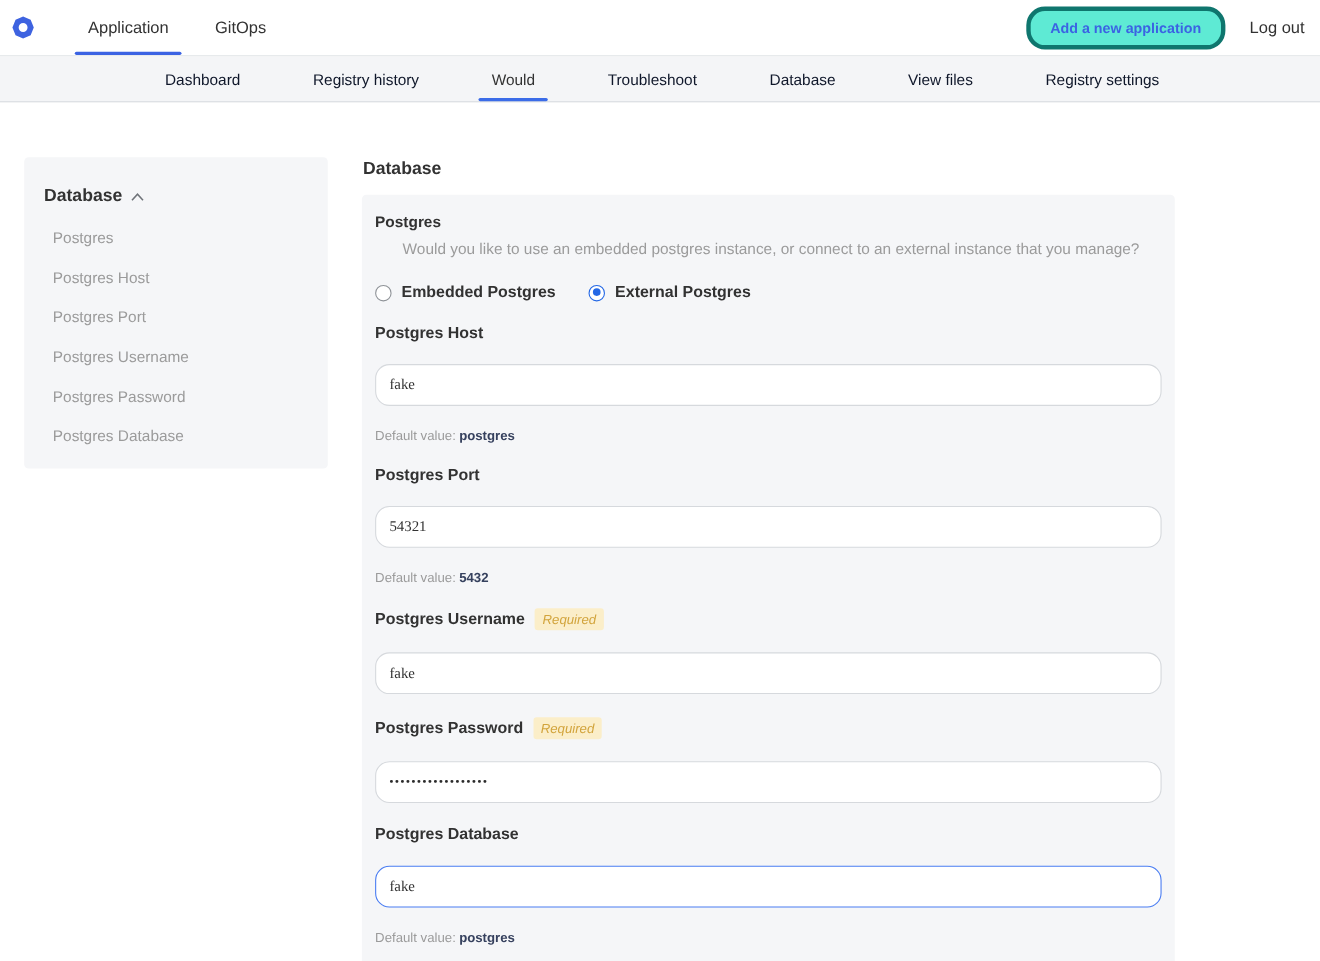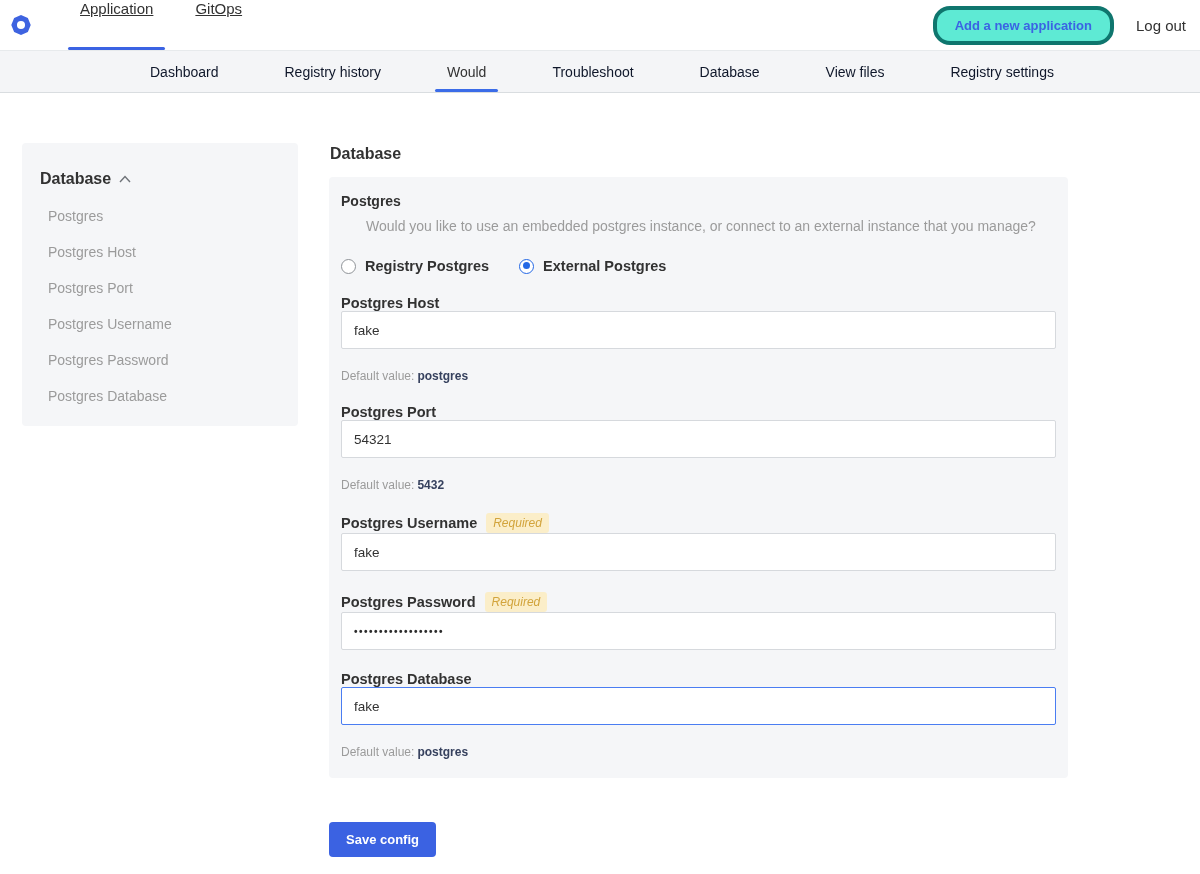--- a/index.html
+++ b/index.html
@@ -8,21 +8,21 @@
 
   
   .topnav {
     height: 50px; background: #fff; display: flex; align-items: center;
     padding-left: 10px; position: relative;
   }
   .logo { width: 22px; height: 22px; margin: 0 36px 0 0; display:block; }
   .topnav-tabs { display: flex; height: 100%; align-items: center; }
   .top-tab {
     font-size: 15px; color: #323232; padding: 0 12px; height: 100%;
-    display: flex; align-items: flex-start; position: relative; cursor: pointer; text-decoration: underline;
+    display: flex; align-items: center; position: relative; cursor: pointer;
   }
   .top-tab.active::after {
     content:""; position:absolute; left:0; right:0; bottom:0; height:3px;
     background:#3b63e3; border-radius:2px;
   }
   .top-tab + .top-tab { margin-left: 18px; }
   .topnav-right { position: absolute; right: 14px; top: 0; height: 50px; display: flex; align-items: center; gap: 22px; }
   .pill-btn {
     background:#5eead4; border:4px solid #0f766e; color:#3b63e3; font-weight:bold;
     font-size:13px; padding:8px 18px; border-radius:17px; cursor:pointer;
@@ -83,23 +83,23 @@
   }
   .radio-label { font-size: 14.5px; font-weight: bold; color: #323232; }
 
   .field-label-row { display: flex; align-items: center; margin-top: 21px; }
   .field-label { font-size: 14.5px; font-weight: bold; color: #323232; }
   .required-badge {
     margin-left: 9px; background: #fbeec9; color: #d2a43c; font-size: 12px;
     padding: 3px 7px; border-radius: 3px; font-style: italic;
   }
   .text-input {
-    display: block; width: 715px; height: 38px; margin-top: 0;
-    border: 1px solid #d6d9dd; border-radius: 2px; background: #fff;
-    padding: 0 12px; font-size: 13.5px; color: #323232; font-family: Liberation Sans, sans-serif;
+    display: block; width: 715px; height: 38px; margin-top: 20px;
+    border: 1px solid #d6d9dd; border-radius: 13px; background: #fff;
+    padding: 0 12px; font-size: 13.5px; color: #323232; font-family: Liberation Serif, serif;
     outline: none;
   }
   .text-input.focused { border: 1.5px solid #4a7df2; }
   .text-input.password { font-size: 10px; letter-spacing: 1.5px; font-weight: bold; color:#2b2b2b; }
   .default-row { margin-top: 20px; font-size: 12px; color: #9b9b9b; }
   .default-row b { color: #36415e; margin-left: 3px; }
 
   .save-btn {
     margin: 44px 0 0 0; background: #3b62e2; color: #fff; border: none;
     font-size: 13px; font-weight: bold; padding: 10px 17px; border-radius: 4px;
@@ -174,21 +174,21 @@
   <main class="main">
     <h2 class="main-heading">Database</h2>
 
     <section class="panel">
       <div class="group-title">Postgres</div>
       <p class="group-desc">Would you like to use an embedded postgres instance, or connect to an external instance that you manage?</p>
 
       <div class="radio-row">
         <label class="radio-opt">
           <span class="rb"></span>
-          <span class="radio-label">Registry Postgres</span>
+          <span class="radio-label">Embedded Postgres</span>
         </label>
         <label class="radio-opt">
           <span class="rb checked"></span>
           <span class="radio-label">External Postgres</span>
         </label>
       </div>
 
       <div class="field">
         <div class="field-label-row">
           <span class="field-label">Postgres Host</span>

